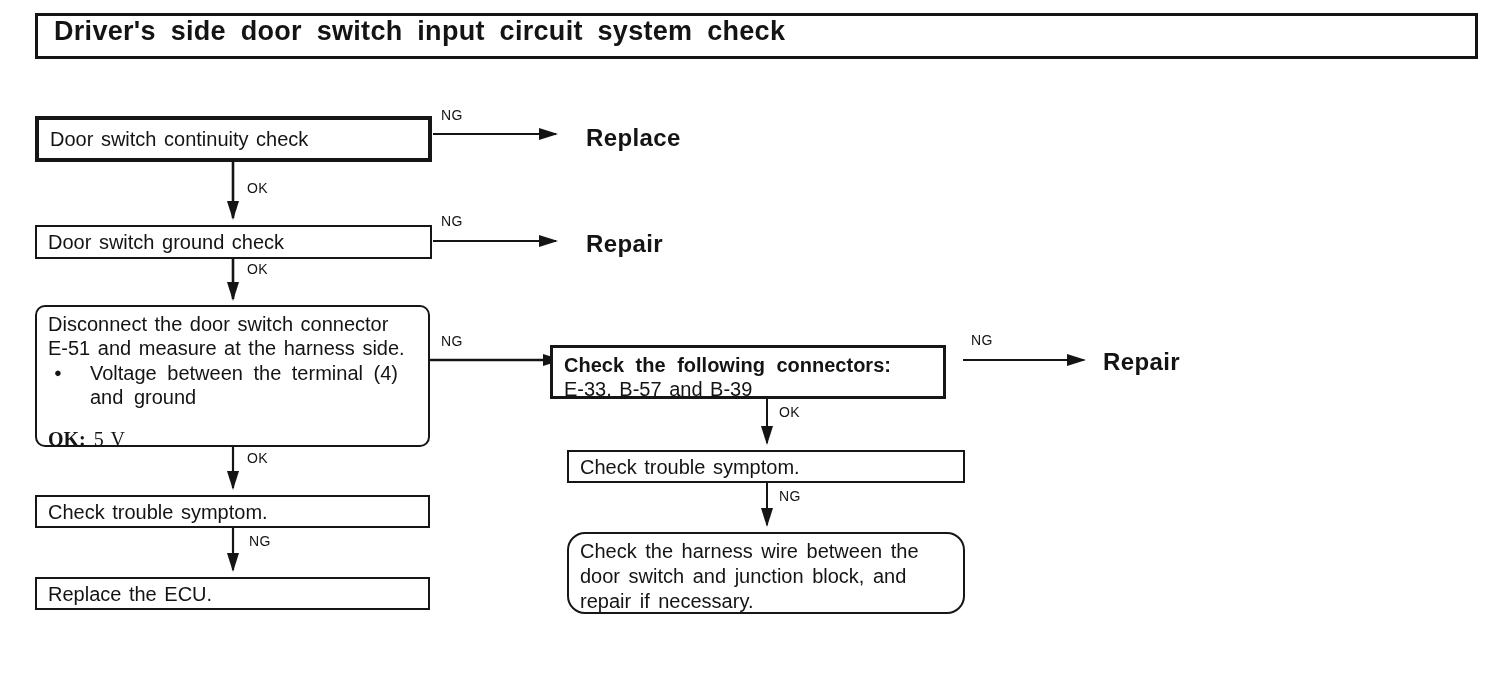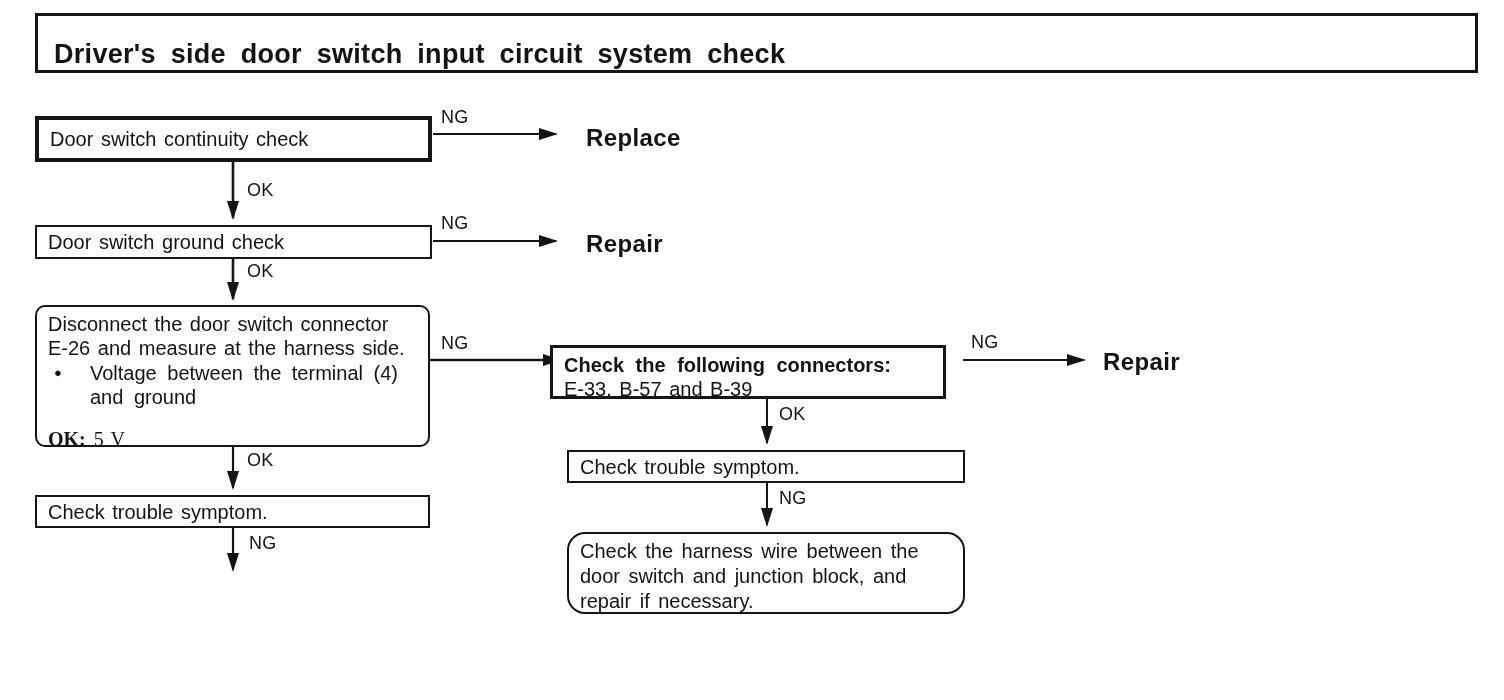--- a/index.html
+++ b/index.html
@@ -2,23 +2,23 @@
 <html><head>
 <meta charset="utf-8">
 <style>
   html, body { margin:0; padding:0; background:#ffffff; }
   .canvas {
     position:relative; width:1504px; height:700px; background:#fff;
     font-family:"Liberation Sans", sans-serif; color:#141414;
     overflow:hidden;
   }
   .title-bar {
-    position:absolute; left:35px; top:13px; width:1443px; height:60px;
+    position:absolute; left:35px; top:13px; width:1443px; height:46px;
     border:3px solid #141414; box-sizing:border-box;
-    display:flex; align-items:flex-end; padding:0 16px; background:#fff;
+    display:flex; align-items:flex-start; padding:0 16px; background:#fff;
   }
   .title-text {
     font-size:27px; font-weight:bold; word-spacing:7px; letter-spacing:0.3px;
   }
   .box {
     position:absolute; background:#fff; border:2px solid #161616;
     box-sizing:border-box; font-size:20px; word-spacing:2px; line-height:24px;
   }
   .box.single { display:flex; align-items:center; padding:0 11px; }
   .box.multi { padding:5px 11px; }
@@ -30,21 +30,21 @@
   .r1 { left:550px; top:345px; width:396px; height:54px; border-width:3px; padding:2px 11px; }
   .r2 { left:567px; top:450px; width:398px; height:33px; }
   .r3 { left:567px; top:532px; width:398px; height:82px; padding:5px 11px; line-height:25px; word-spacing:3px;border-radius:18px; }
   .bold-line { font-weight:bold; word-spacing:6px; }
   .bullet-row { display:flex; margin-top:1px; }
   .bullet-glyph { width:36px; font-size:13px; line-height:24px; padding-left:6px; flex:none; }
   .bullet-text { word-spacing:5px; }
   .ok-line { margin-top:18px;font-family:Liberation Serif, serif; }
   .ok-key { font-weight:bold; }
   .ok-val { margin-left:8px; }
-  .edge-label { position:absolute; font-size:18px; letter-spacing:0.3px; }
+  .edge-label { position:absolute; font-size:14px; letter-spacing:0.3px; }
   .result-label { position:absolute; font-size:24px; font-weight:bold; letter-spacing:0.4px; }
   .connectors { position:absolute; left:0; top:0; }
 </style>
 </head>
 <body>
 
 <div class="canvas">
 
   <svg class="connectors" width="1504" height="700">
     <defs>
@@ -82,38 +82,41 @@
     <span>Door switch continuity check</span>
   </div>
 
   <div class="box single b2">
     <span>Door switch ground check</span>
   </div>
 
   <div class="box multi b3">
     <div>
       <span>Disconnect the door switch connector</span><br>
-      <span>E-26 and measure at the harness side.</span>
+      <span>E-51 and measure at the harness side.</span>
     </div>
     <div class="bullet-row">
       <span class="bullet-glyph">●</span>
       <span class="bullet-text">
         <span>Voltage between the terminal (4)</span><br>
         <span>and ground</span>
       </span>
     </div>
     <div class="ok-line">
       <span class="ok-key">OK:</span><span class="ok-val">5 V</span>
     </div>
   </div>
 
   <div class="box single b4">
     <span>Check trouble symptom.</span>
   </div>
 
+  <div class="box single b5">
+    <span>Replace the ECU.</span>
+  </div>
 
   <div class="box multi r1">
     <span class="bold-line">Check the following connectors:</span><br>
     <span>E-33, B-57 and B-39</span>
   </div>
 
   <div class="box single r2">
     <span>Check trouble symptom.</span>
   </div>
 

